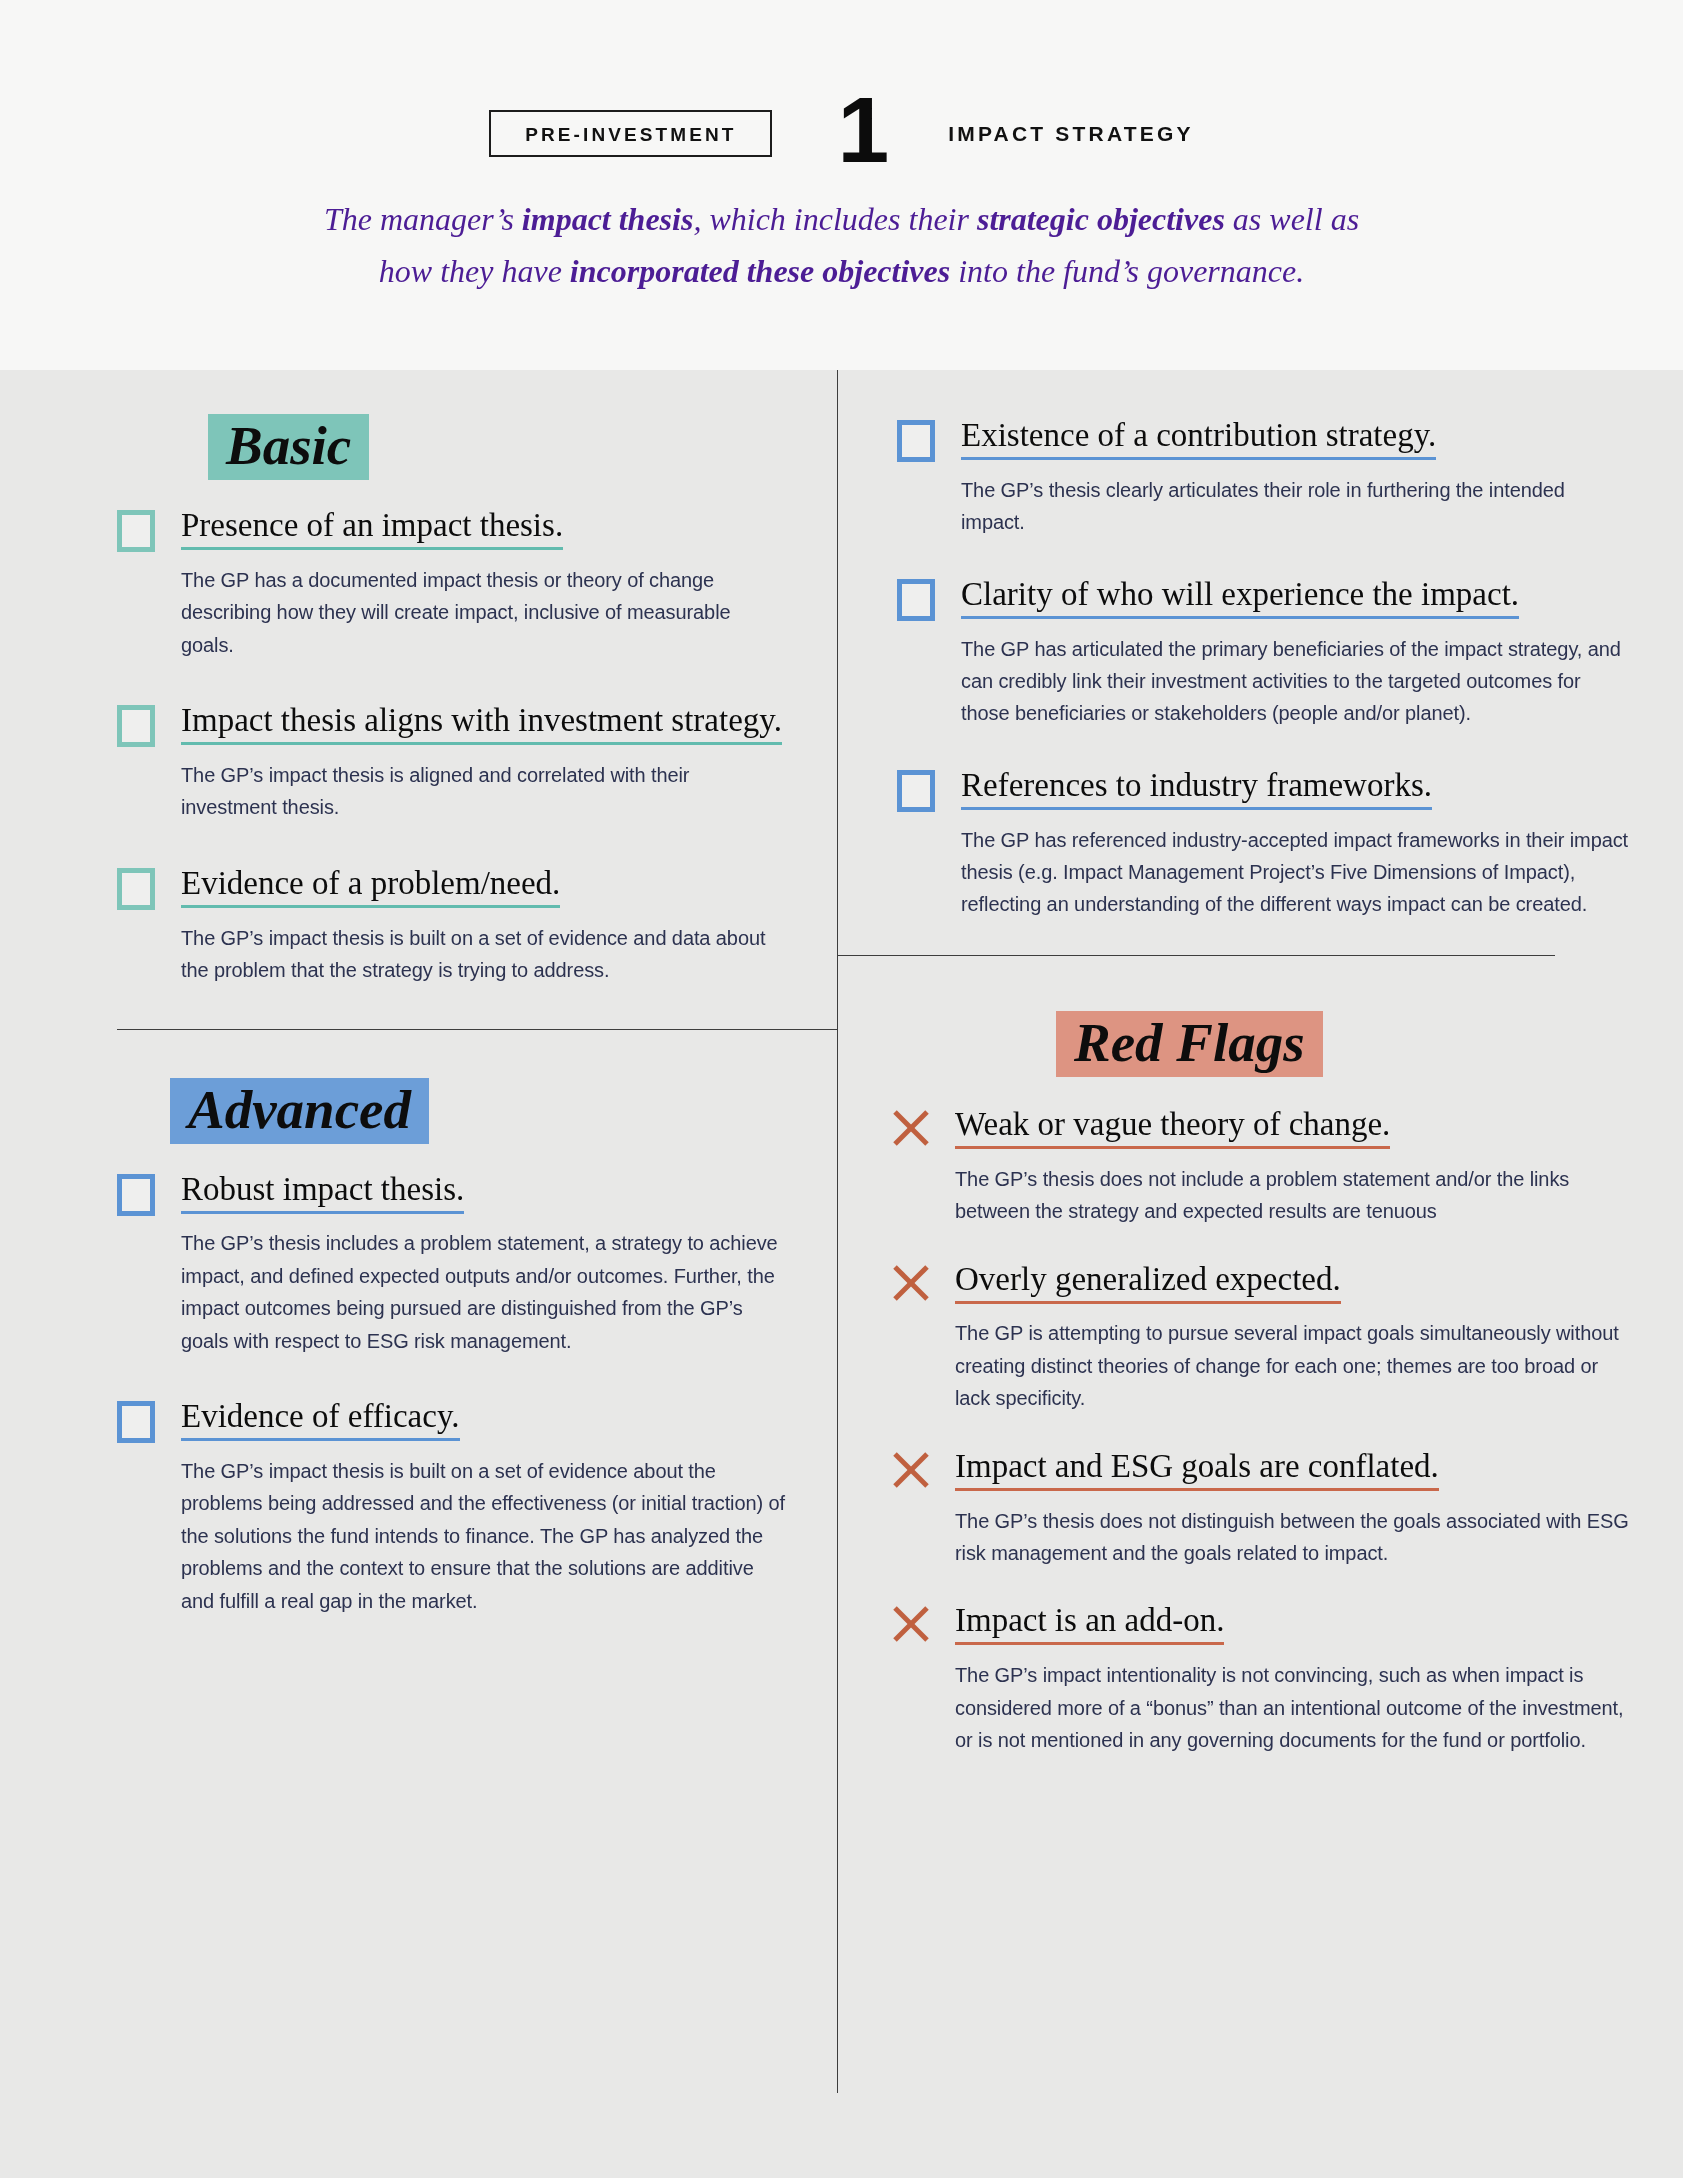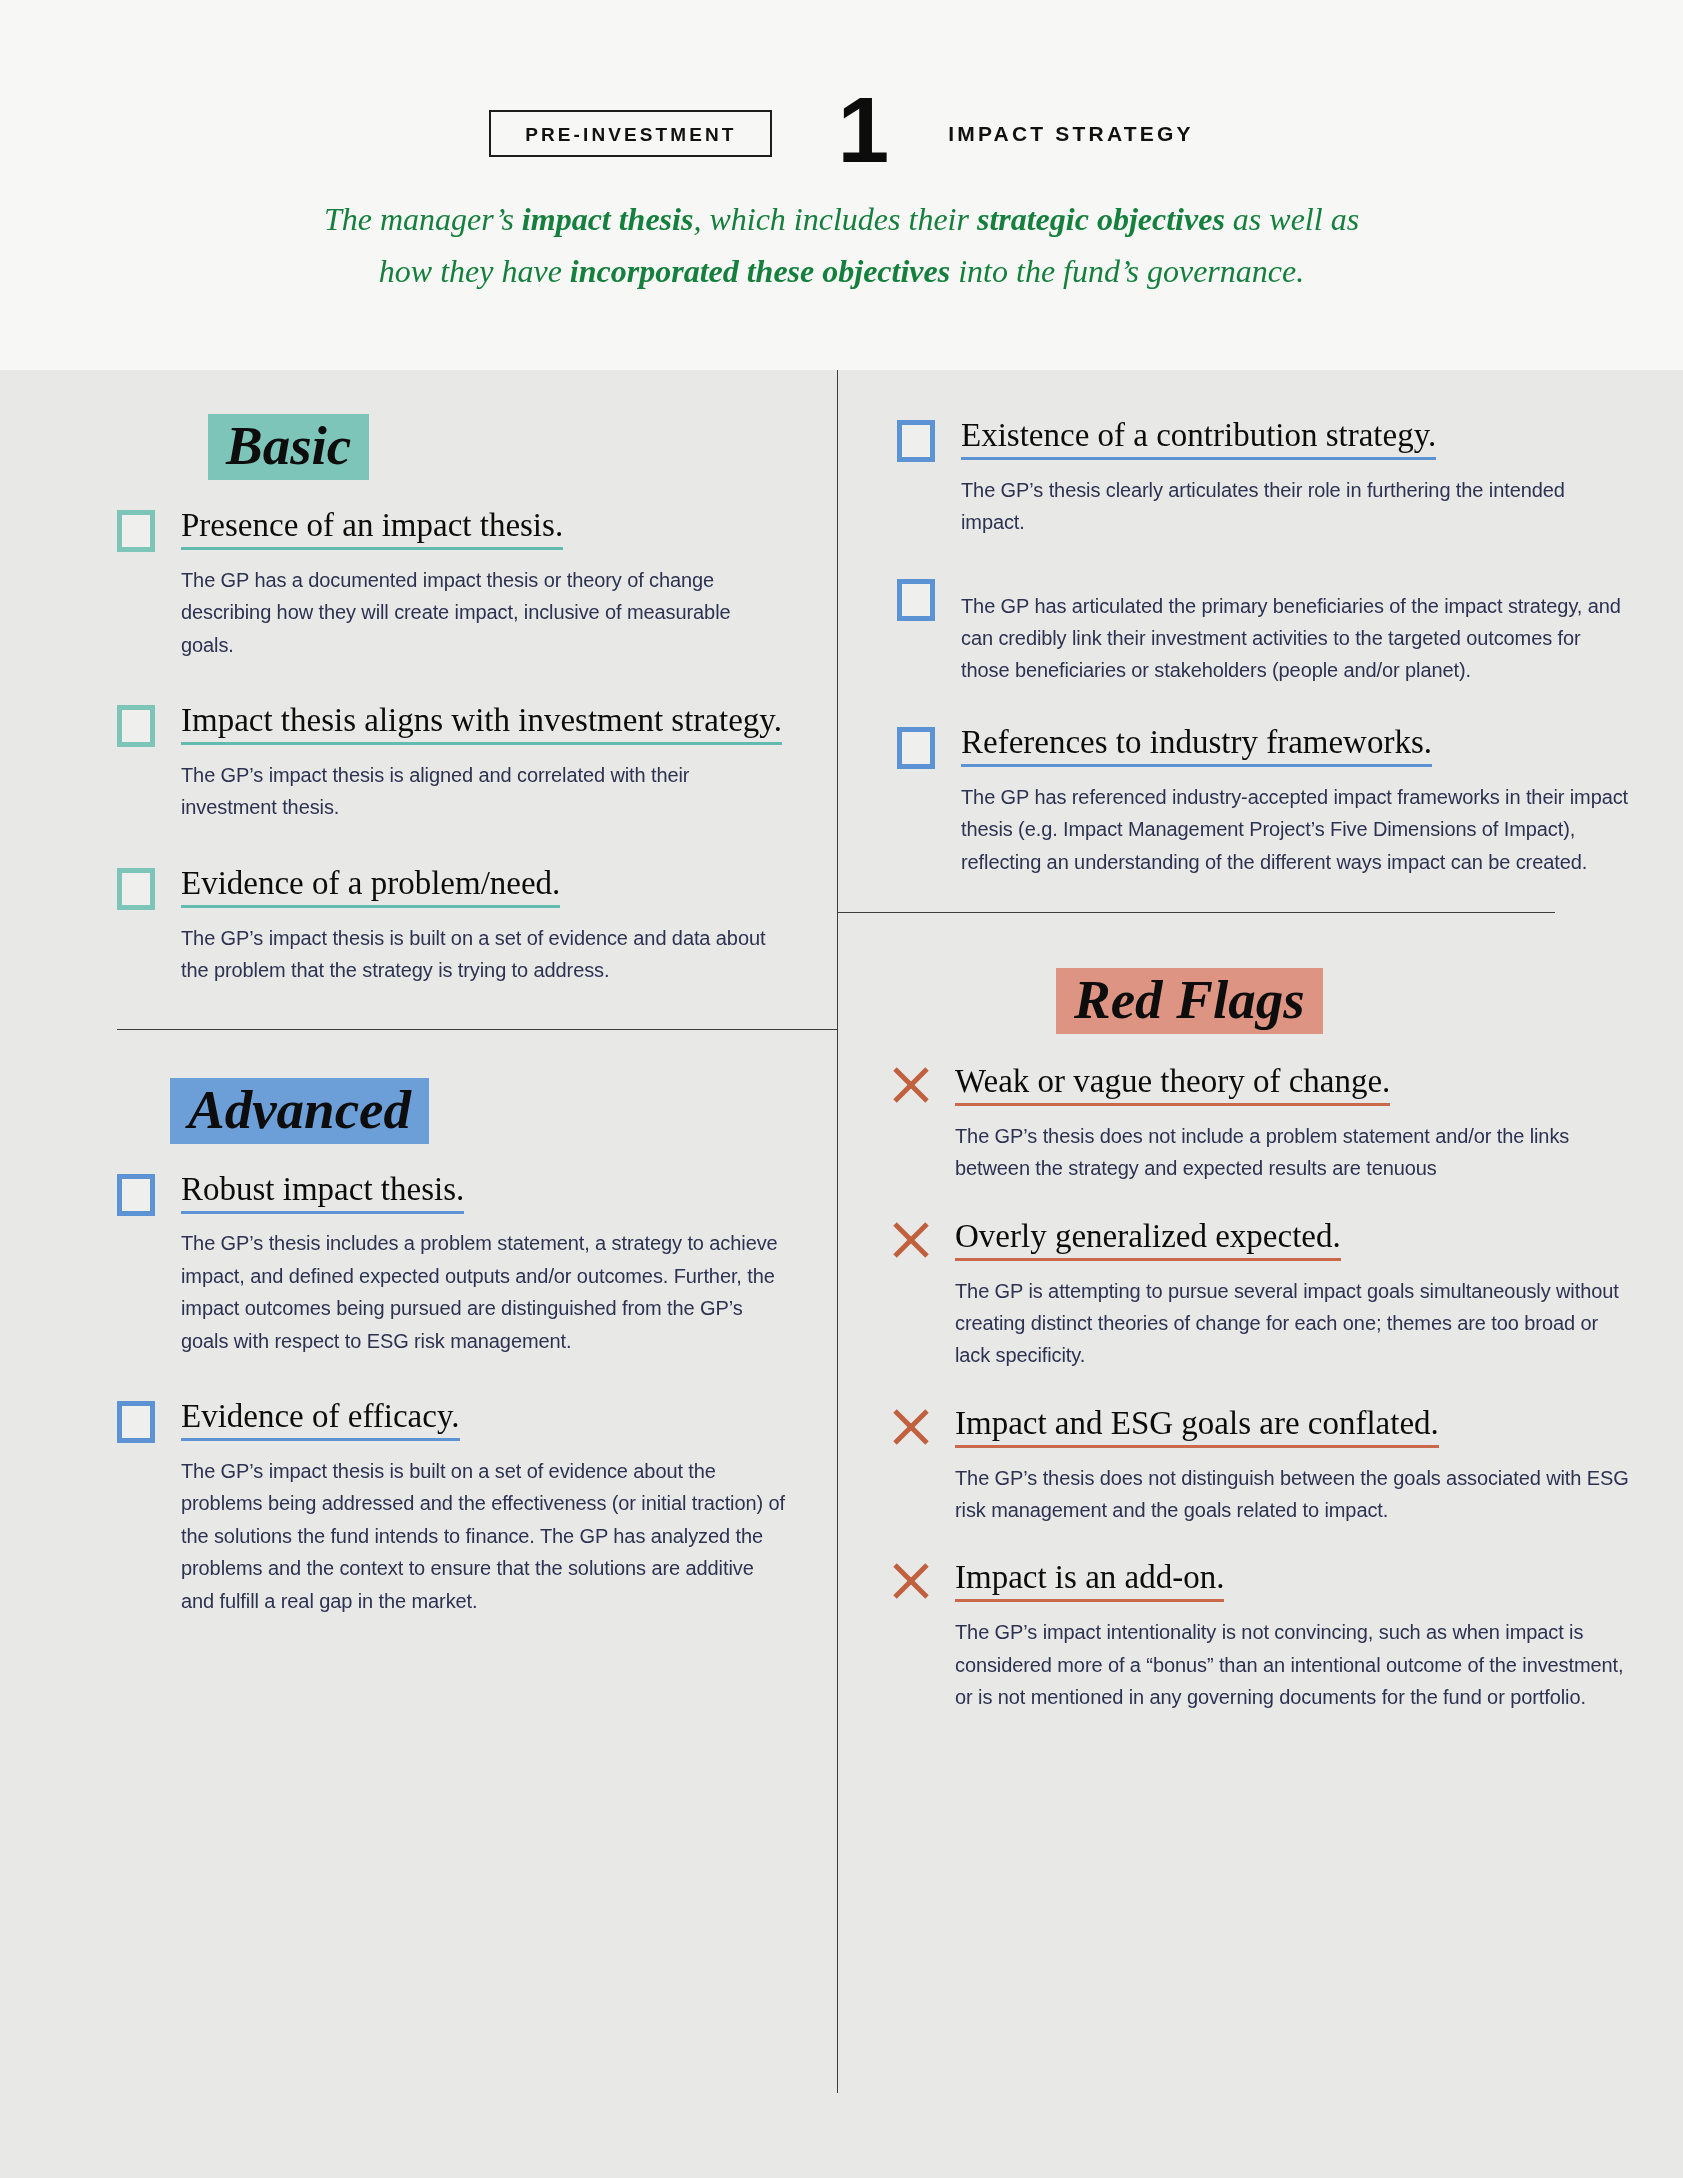--- a/index.html
+++ b/index.html
@@ -69,21 +69,21 @@
   .subtitle {
     position: absolute;
     top: 194px;
     left: 0;
     width: 1683px;
     text-align: center;
     font-family: "Liberation Serif", serif;
     font-style: italic;
     font-size: 32px;
     line-height: 1.62;
-    color: #15803d;
+    color: #4c1d95;
   }
   .subtitle b { font-weight: 700; font-style: italic; }
 
   
   .col {
     position: absolute;
     top: 370px;
   }
   .col-left  { left: 0;    width: 838px; }
   .col-right { left: 838px; width: 845px; }
@@ -267,20 +267,21 @@
     <li class="item">
       <span class="checkbox adv"></span>
       <div class="item-body">
         <div class="item-title adv"><span class="u">Existence of a contribution strategy.</span></div>
         <div class="item-desc">The GP’s thesis clearly articulates their role in furthering the intended impact.</div>
       </div>
     </li>
     <li class="item">
       <span class="checkbox adv"></span>
       <div class="item-body">
+        <div class="item-title adv"><span class="u">Clarity of who will experience the impact.</span></div>
         <div class="item-desc">The GP has articulated the primary beneficiaries of the impact strategy, and can credibly link their investment activities to the targeted outcomes for those beneficiaries or stakeholders (people and/or planet).</div>
       </div>
     </li>
     <li class="item">
       <span class="checkbox adv"></span>
       <div class="item-body">
         <div class="item-title adv"><span class="u">References to industry frameworks.</span></div>
         <div class="item-desc">The GP has referenced industry-accepted impact frameworks in their impact thesis (e.g.  Impact Management Project’s Five Dimensions of Impact), reflecting an understanding of the different ways impact can be created.</div>
       </div>
     </li>

